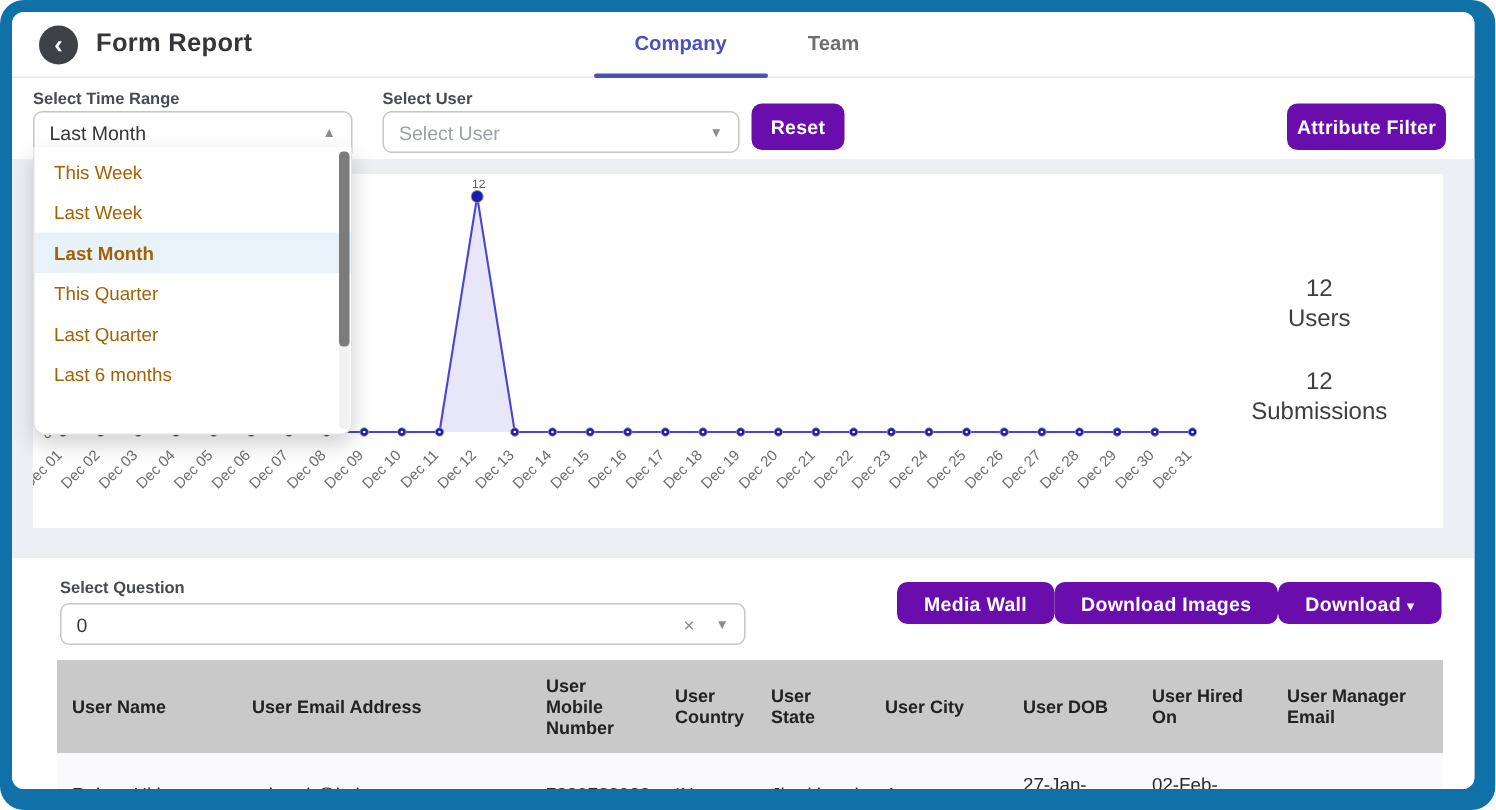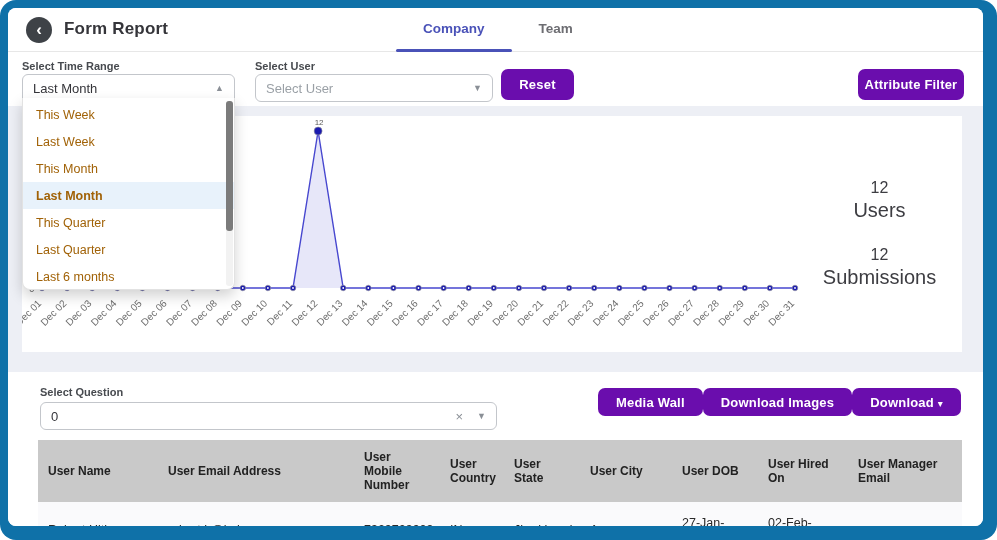--- a/index.html
+++ b/index.html
@@ -38,21 +38,21 @@
   .dd-scroll { position: absolute; right: 1px; top: 3px; bottom: 3px; width: 7px; background: #f2f2f2; border-radius: 3px; }
   .dd-thumb { position: absolute; top: 0; left: 0; width: 7px; height: 130px; background: #7b7b7b; border-radius: 3px; }
 
   
   .chart-section { position: absolute; left: 0; top: 98px; width: 100%; height: 266px; background: #edeff5; }
   .chart-card { position: absolute; left: 14px; top: 10px; width: 940px; height: 236px; background: #fff; }
   .chart-svg { position: absolute; left: 0; top: 0; }
   .stats { position: absolute; right: 0; top: 0; width: 165px; height: 100%; display: flex; flex-direction: column;
            justify-content: center; gap: 22px; text-align: center; color: #3d3d42; }
   .stat-value { font-size: 16px; line-height: 1.25; }
-  .stat-label { font-size: 20px; line-height: 1.25; }
+  .stat-label { font-size: 16px; line-height: 1.25; }
 
   
   .lower { position: absolute; left: 0; top: 364px; width: 100%; height: 188px; background: #fff; }
   .q-label { left: 32px; top: 14px; }
   .q-select { left: 32px; top: 30px; width: 457px; }
   .q-icons { margin-left: auto; display: flex; align-items: center; gap: 14px; color: #8a8f96; }
   .q-clear { font-size: 13px; }
   .q-caret { font-size: 9px; }
 
   .action-btns { position: absolute; right: 22px; top: 16px; display: flex; }
@@ -87,28 +87,27 @@
       <span>Last Month</span>
       <span class="caret">▲</span>
     </div>
 
     <div class="field-label" style="left:247px; top:52px;">Select User</div>
     <div class="select-box" style="left:247px; top:66px; width:238px;">
       <span class="placeholder">Select User</span>
       <span class="caret">▼</span>
     </div>
 
-    <button class="btn" style="position:absolute; left:493px; top:61px; width:73px; height:31px;">Reset</button>
+    <button class="btn" style="position:absolute; left:493px; top:61px; width:62px; height:31px;">Reset</button>
     <button class="btn" style="position:absolute; left:850px; top:61px; width:106px; height:31px;">Attribute Filter</button>
 
     <div class="dropdown">
       <div id="time-options">
           <div class="dd-item">This Week</div>
           <div class="dd-item">Last Week</div>
-          <div class="dd-item">This Month</div>
           <div class="dd-item selected">Last Month</div>
           <div class="dd-item">This Quarter</div>
           <div class="dd-item">Last Quarter</div>
           <div class="dd-item">Last 6 months</div>
         </div>
       <div class="dd-scroll">
         <div class="dd-thumb"></div>
       </div>
     </div>
 

